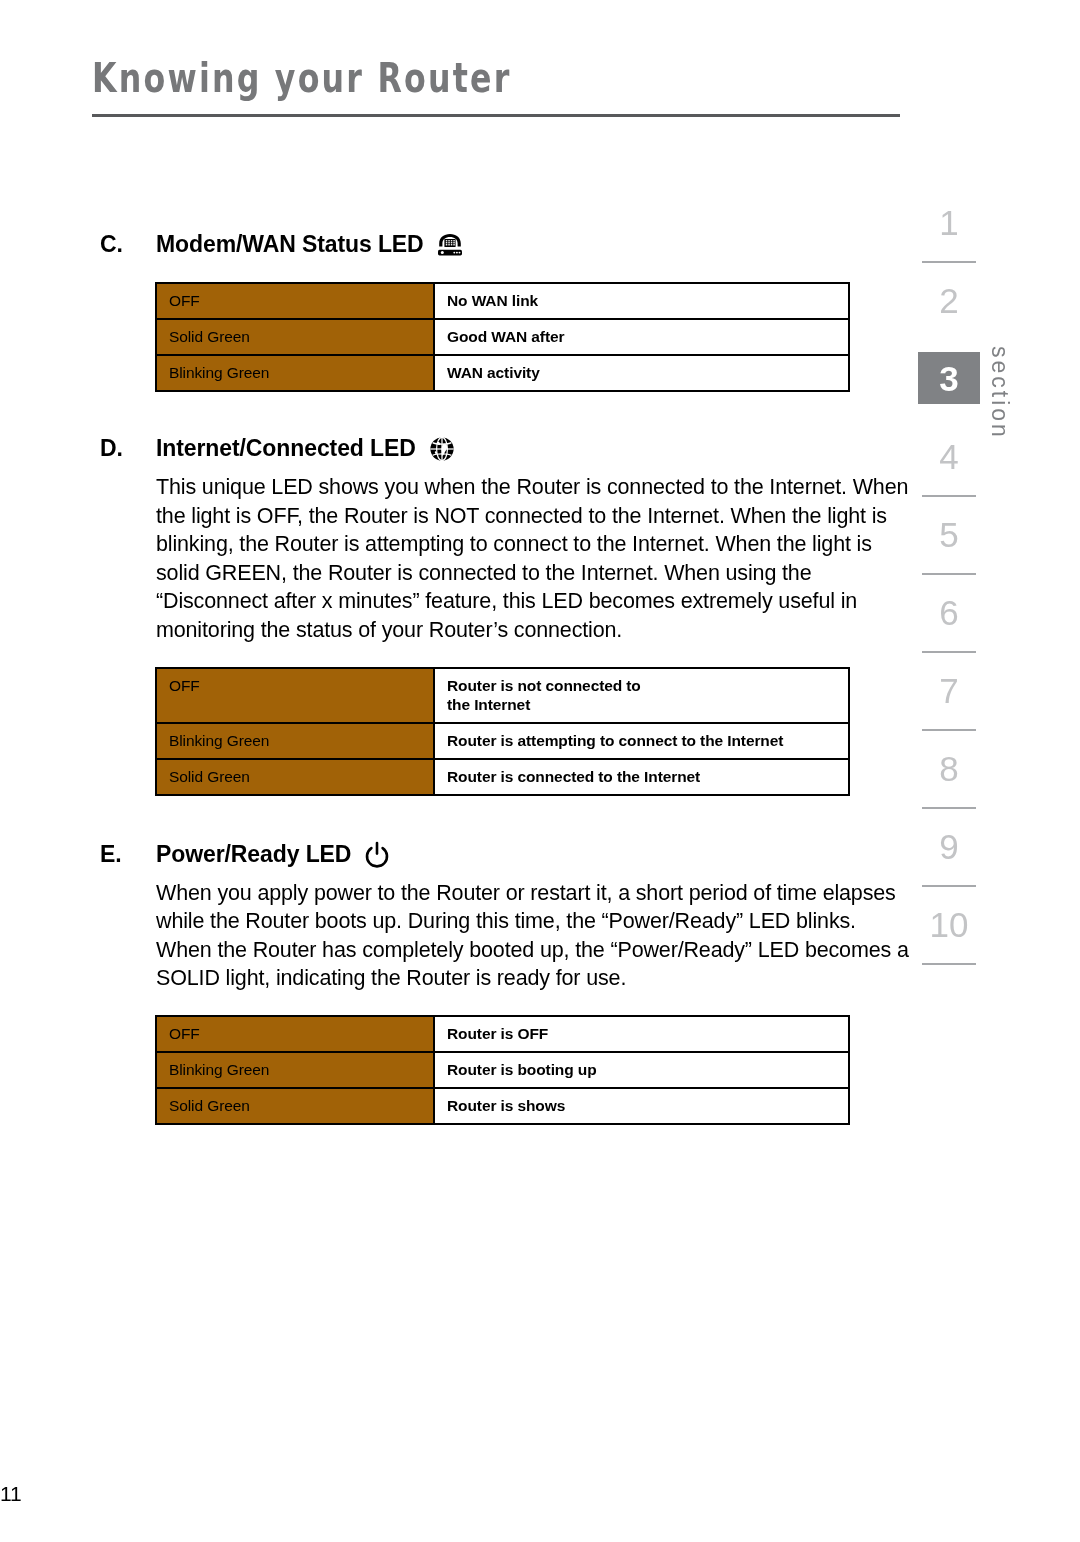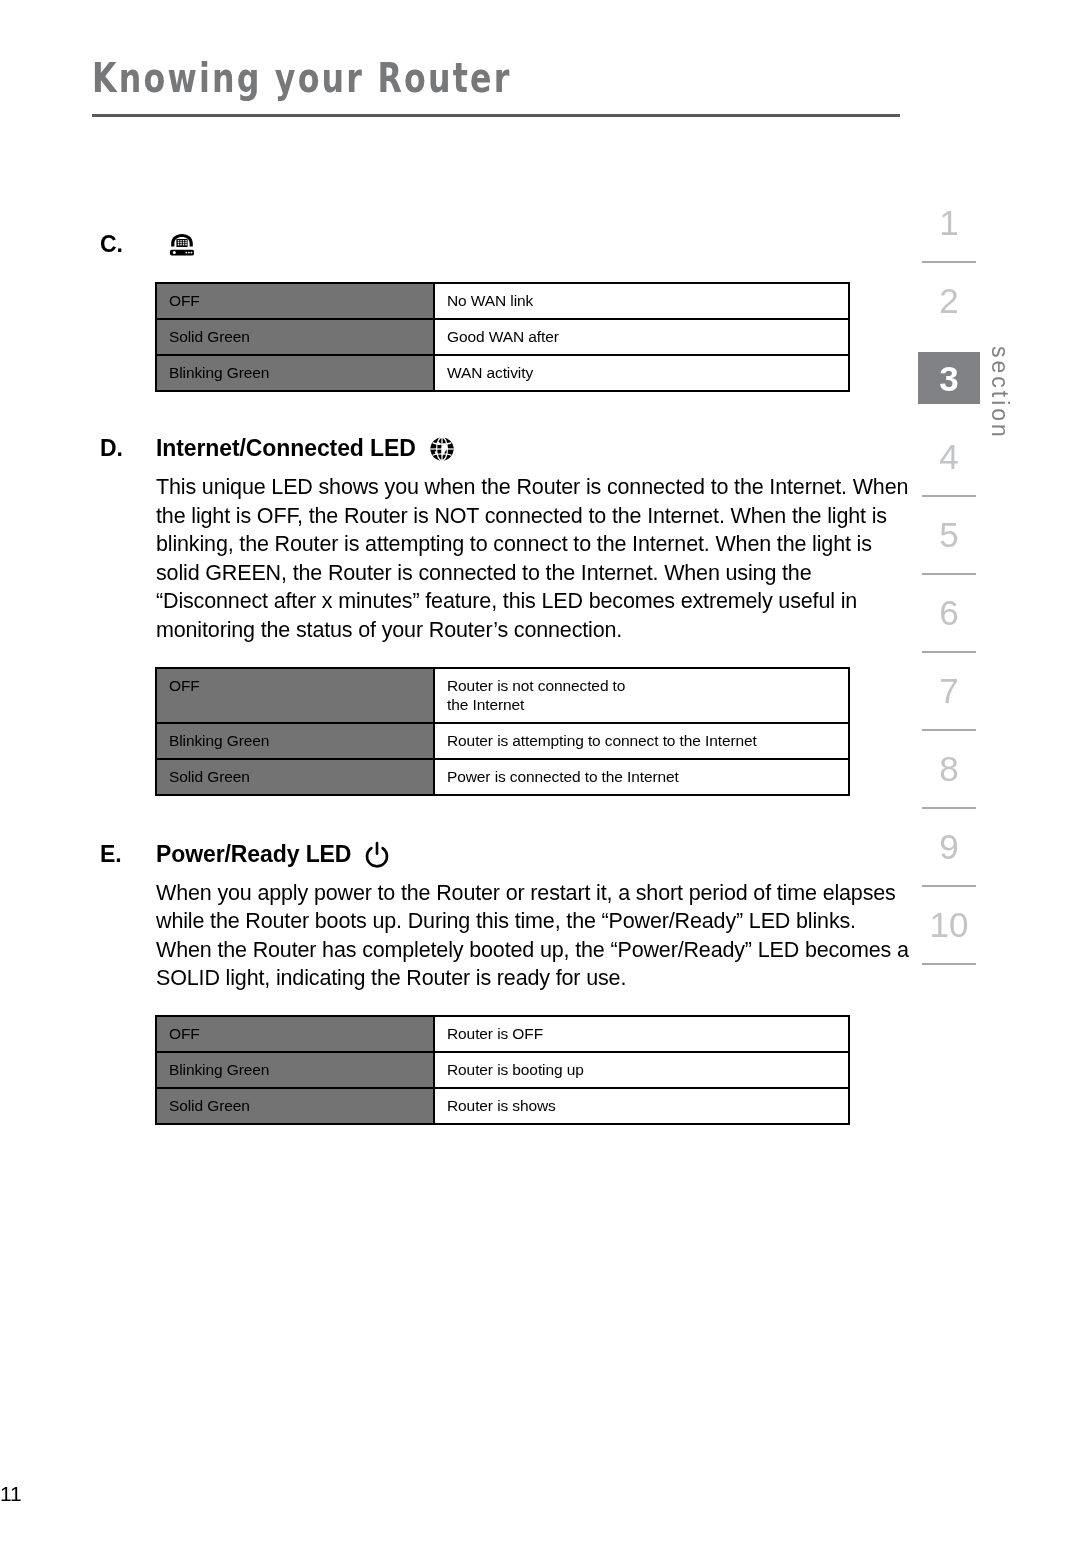--- a/index.html
+++ b/index.html
@@ -93,25 +93,26 @@
   }
   .led-table td {
     border: 2px solid #000000;
     padding: 7px 12px 8px 12px;
     font-size: 15.5px;
     line-height: 19px;
     vertical-align: top;
     letter-spacing: -0.1px;
   }
   .led-table td.state-cell {
-    background: #737373;
+    background: #a16207;
     width: 252px;
   }
   .led-table td.meaning-cell {
     background: #ffffff;
+    font-weight: bold;
   }
 
   
   .section-index {
     position: absolute;
     right: 0px;
     top: 196px;
     width: 180px;
     height: 780px;
   }
@@ -182,20 +183,21 @@
 <div class="page-header">
   <div class="page-header-title">Knowing your Router</div>
   <div class="page-header-rule"></div>
 </div>
 
 <div class="content">
 
   <div class="section-block">
     <div class="section-heading">
       <span class="section-letter">C.</span>
+      <span class="section-title-text">Modem/WAN Status LED</span>
       <span class="heading-icon">
         <svg width="30" height="30" viewBox="0 0 30 30" aria-hidden="true">
           <path d="M4.2 13.5 C4.2 7.4 8.9 4.0 15 4.0 C21.1 4.0 25.8 7.4 25.8 13.5 L25.8 16.4 L22.6 16.4 L22.6 13.6 C22.6 9.3 19.3 7.0 15 7.0 C10.7 7.0 7.4 9.3 7.4 13.6 L7.4 16.4 L4.2 16.4 Z" fill="#000"></path>
           <rect x="9.4" y="8.9" width="11.2" height="8.2" rx="0.6" fill="#000"></rect>
           <g fill="#fff">
             <rect x="10.8" y="10.1" width="1.5" height="1.3"></rect>
             <rect x="13.3" y="10.1" width="1.5" height="1.3"></rect>
             <rect x="15.8" y="10.1" width="1.5" height="1.3"></rect>
             <rect x="18.3" y="10.1" width="1.5" height="1.3"></rect>
             <rect x="10.8" y="12.1" width="1.5" height="1.3"></rect>
@@ -262,21 +264,21 @@
           <td class="state-cell">OFF</td>
           <td class="meaning-cell" style="white-space:pre-line;">Router is not connected to
 the Internet</td>
         </tr>
         <tr>
           <td class="state-cell">Blinking Green</td>
           <td class="meaning-cell">Router is attempting to connect to the Internet</td>
         </tr>
         <tr>
           <td class="state-cell">Solid Green</td>
-          <td class="meaning-cell">Power is connected to the Internet</td>
+          <td class="meaning-cell">Router is connected to the Internet</td>
         </tr>
       </tbody>
     </table>
   </div>
 
   <div class="section-block" style="margin-top:44px;">
     <div class="section-heading">
       <span class="section-letter">E.</span>
       <span class="section-title-text">Power/Ready LED</span>
       <span class="heading-icon">

